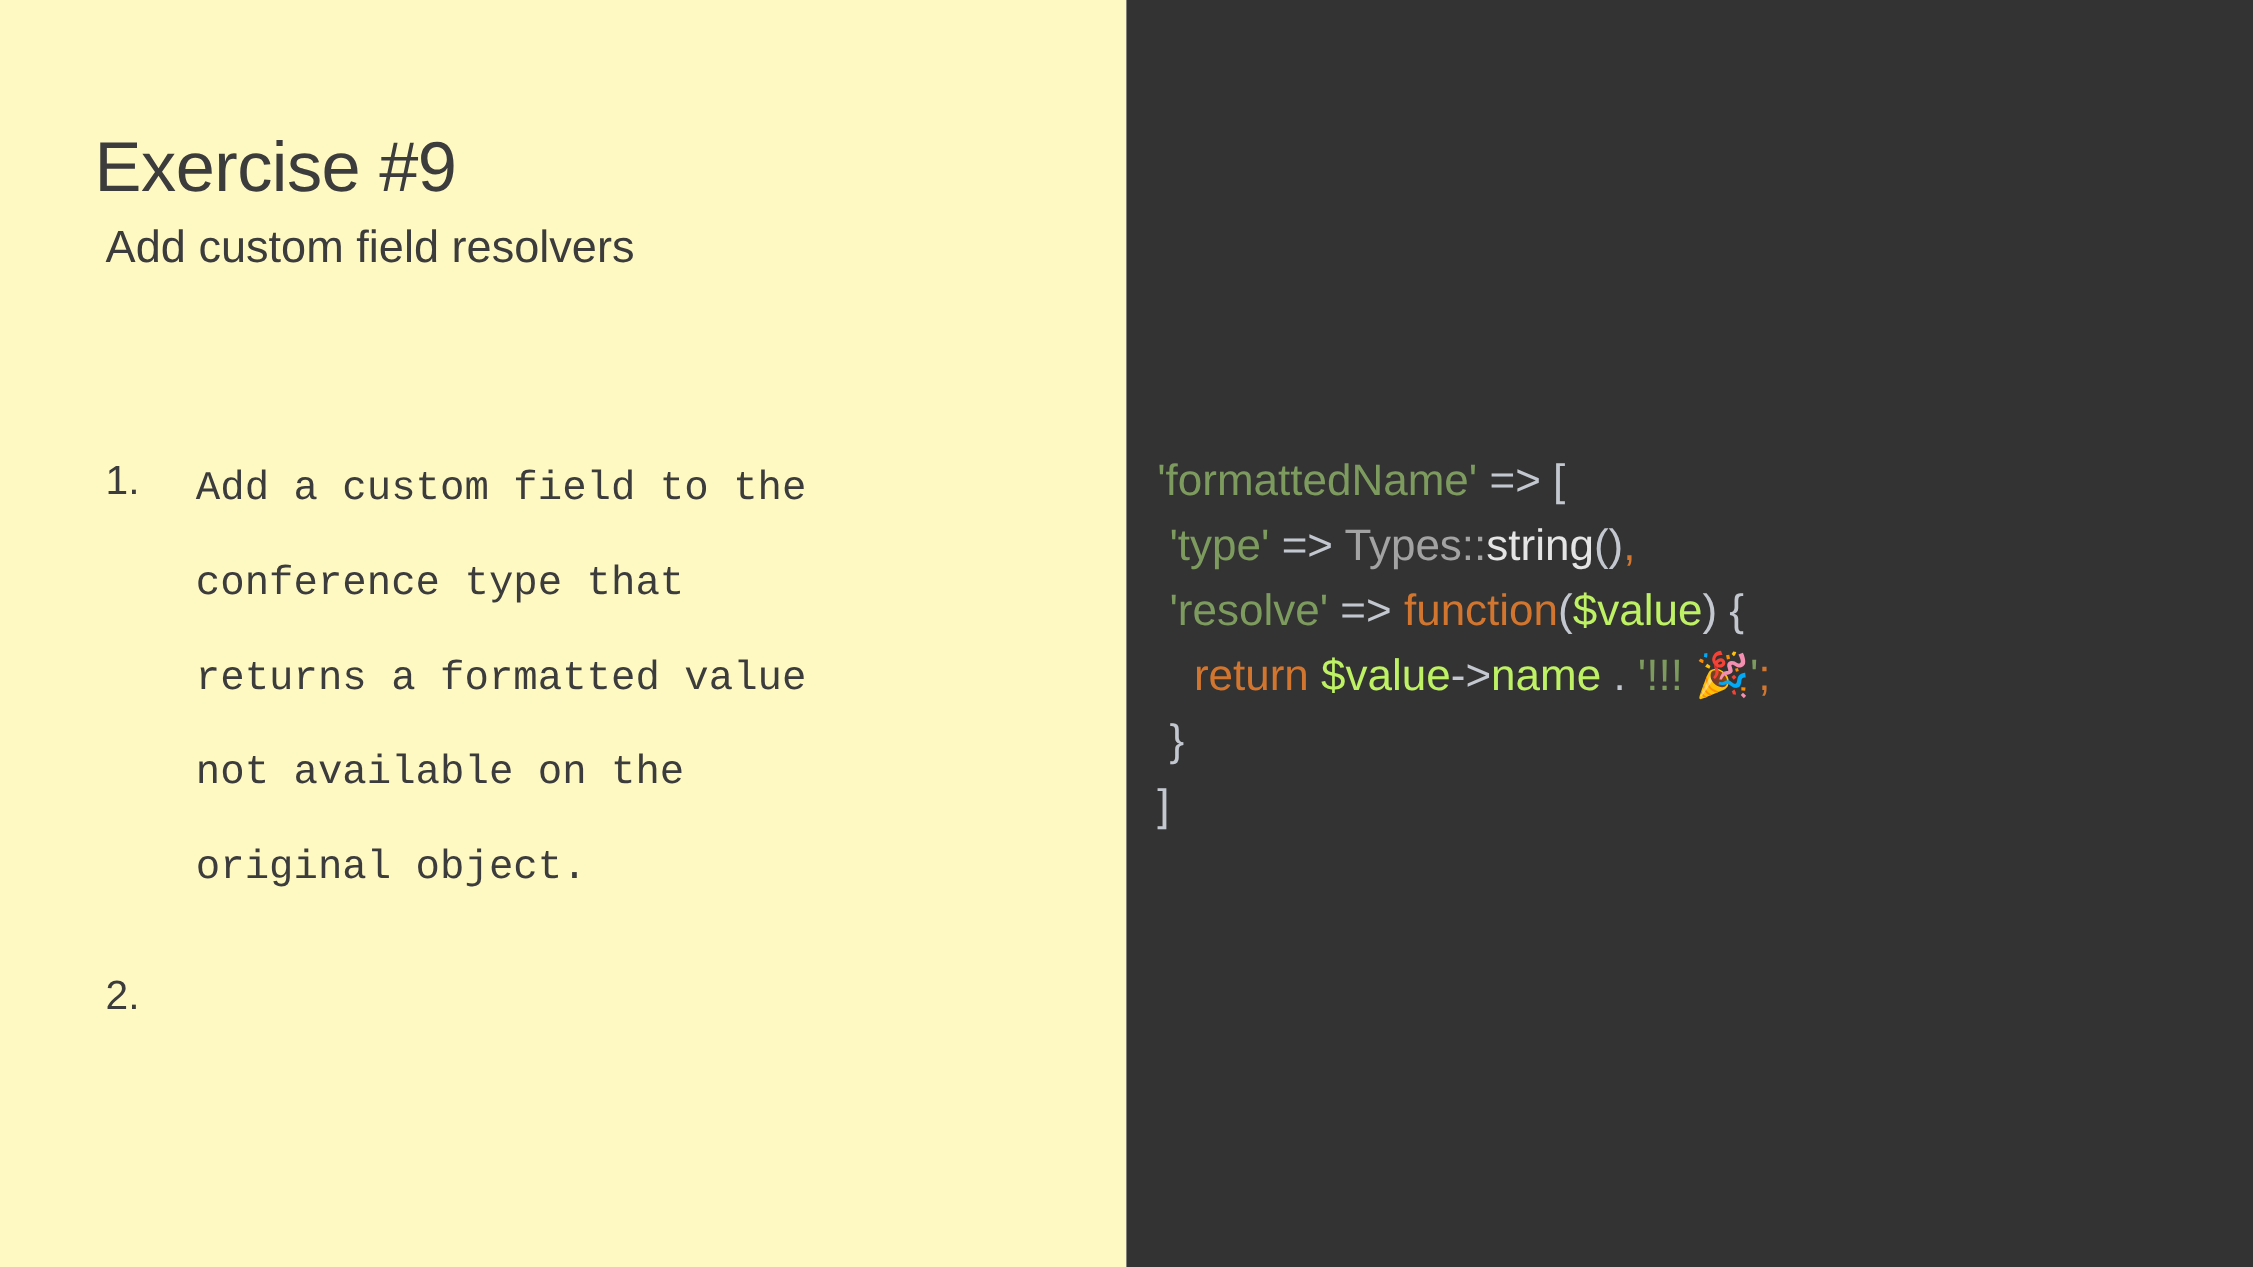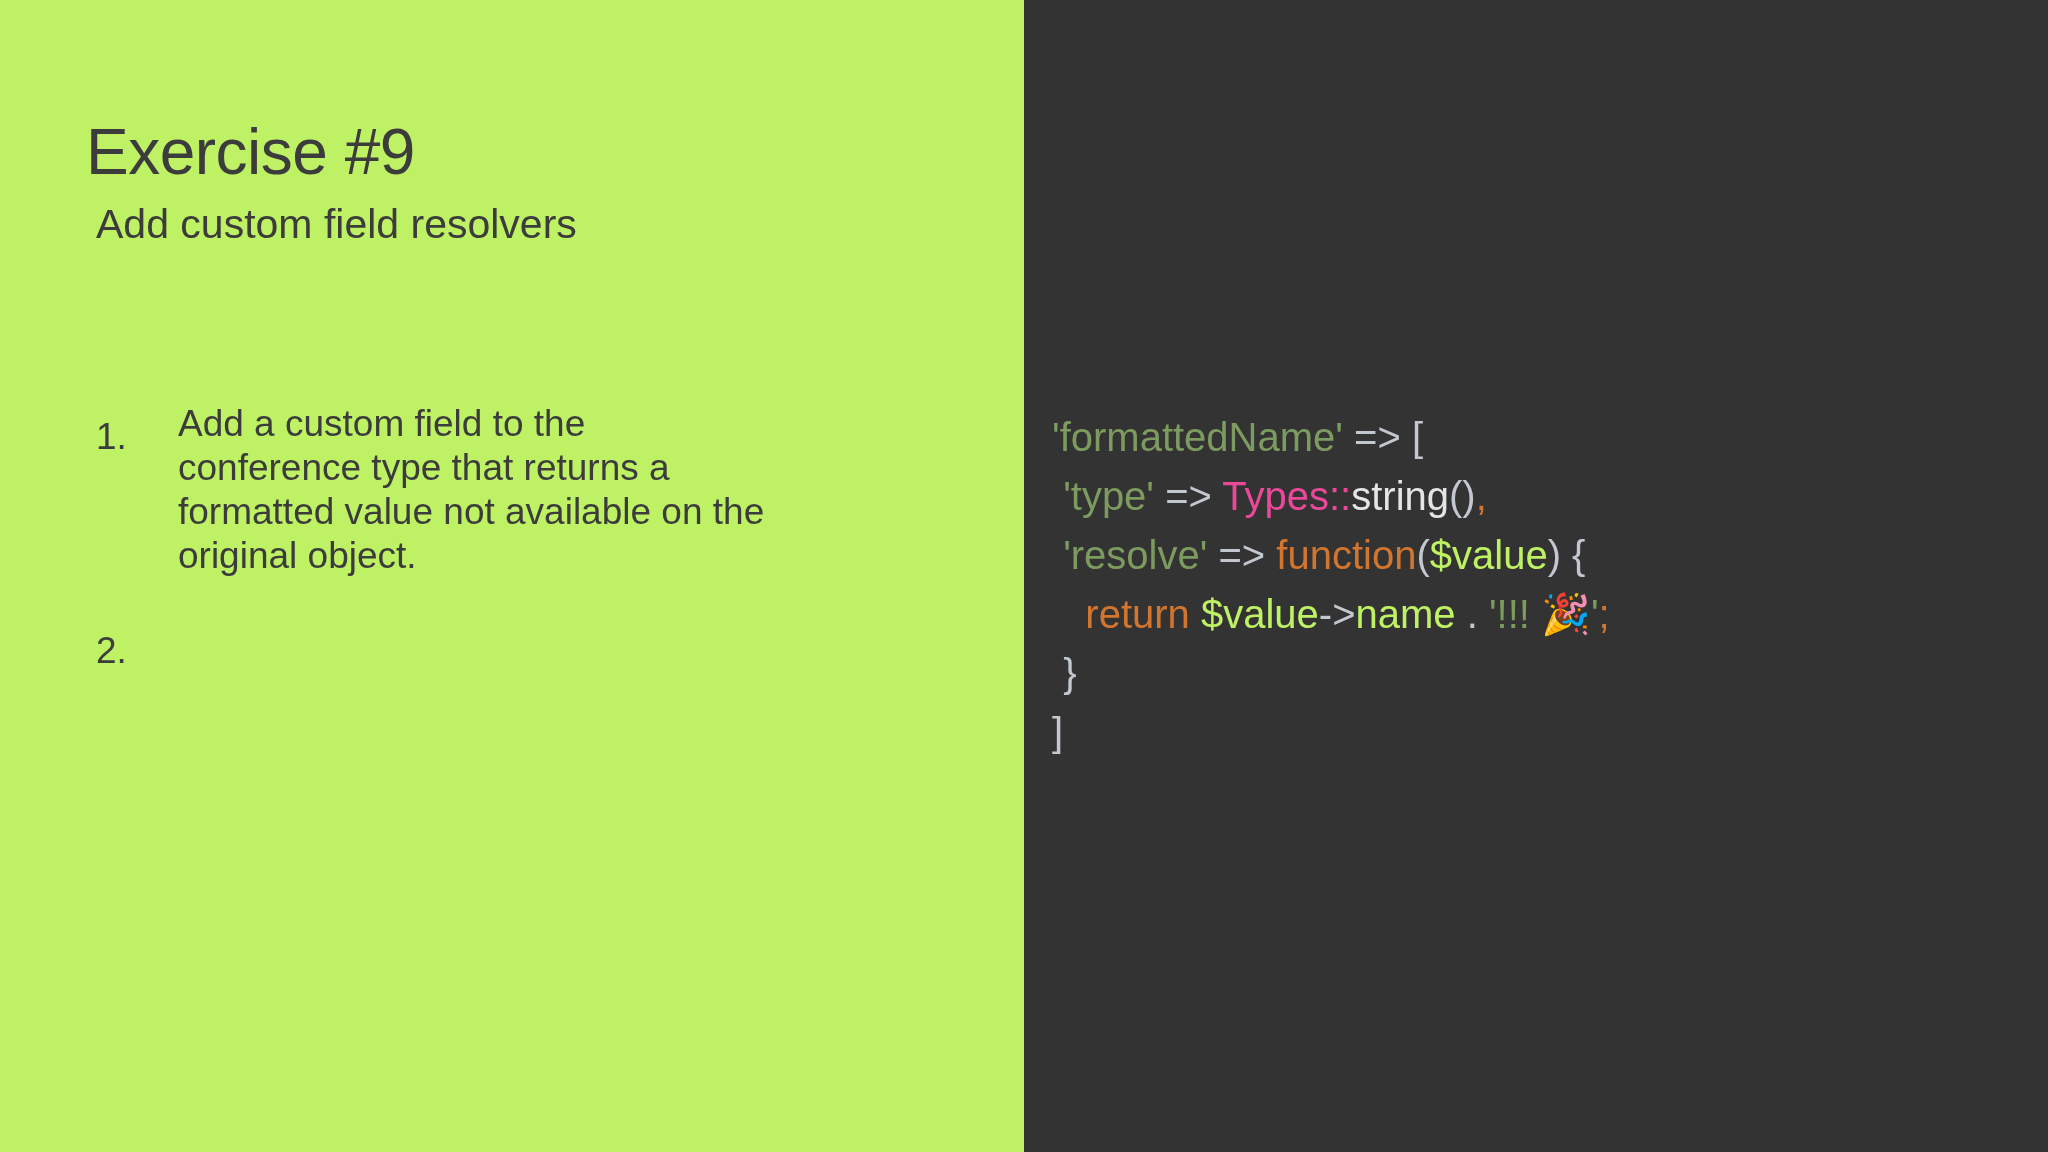--- a/index.html
+++ b/index.html
@@ -19,21 +19,21 @@
     width: 2048px;
     height: 1152px;
     display: flex;
     background: #ffffff;
   }
 
   
   .left-pane {
     width: 1024px;
     height: 1152px;
-    background: #bef264;
+    background: #fef9c3;
     position: relative;
     box-sizing: border-box;
     padding: 0;
   }
 
   .title-block {
     position: absolute;
     left: 86px;
     top: 120px;
     width: 880px;
@@ -81,25 +81,25 @@
     width: 82px;
     font-family: "Liberation Sans", sans-serif;
     font-size: 37px;
     font-weight: 400;
     color: #3c3c3c;
     line-height: 70px;
   }
 
   .task-text {
     flex: 1 1 auto;
-    font-family: Liberation Sans, sans-serif;
+    font-family: Liberation Mono, monospace;
     font-size: 37px;
     font-weight: 400;
     color: #3c3c3c;
-    line-height: 44px;
+    line-height: 86px;
     max-width: 600px;
   }
 
   
   .right-pane {
     width: 1024px;
     height: 1152px;
     background: #333333;
     position: relative;
     box-sizing: border-box;
@@ -118,21 +118,21 @@
 
   .code-line {
     white-space: pre;
     min-height: 59px;
   }
 
   
   .tok-str   { color: #7d9b5e; }
   .tok-punct { color: #c3c8d0; }
   .tok-op    { color: #c3c8d0; }
-  .tok-cls   { color: #ec4899; }
+  .tok-cls   { color: #a3a3a3; }
   .tok-meth  { color: #e5e5e5; }
   .tok-kw    { color: #d2762f; }
   .tok-var   { color: #bef264; }
   .tok-emoji { font-family: "DejaVu Sans", sans-serif; }
 </style>
 </head>
 <body>
 
 <div class="slide">
 

